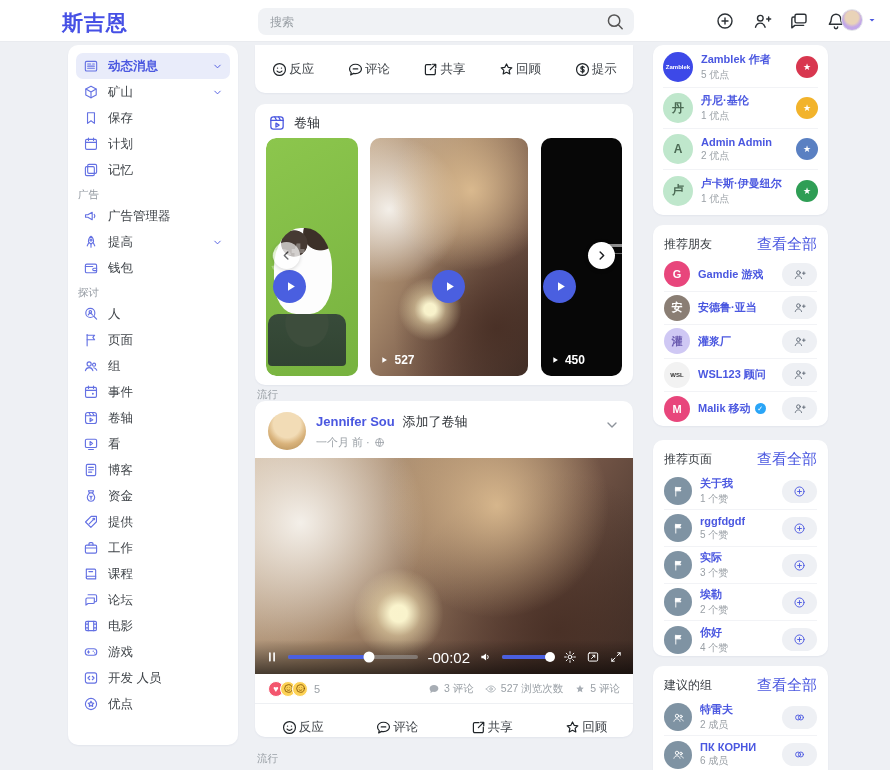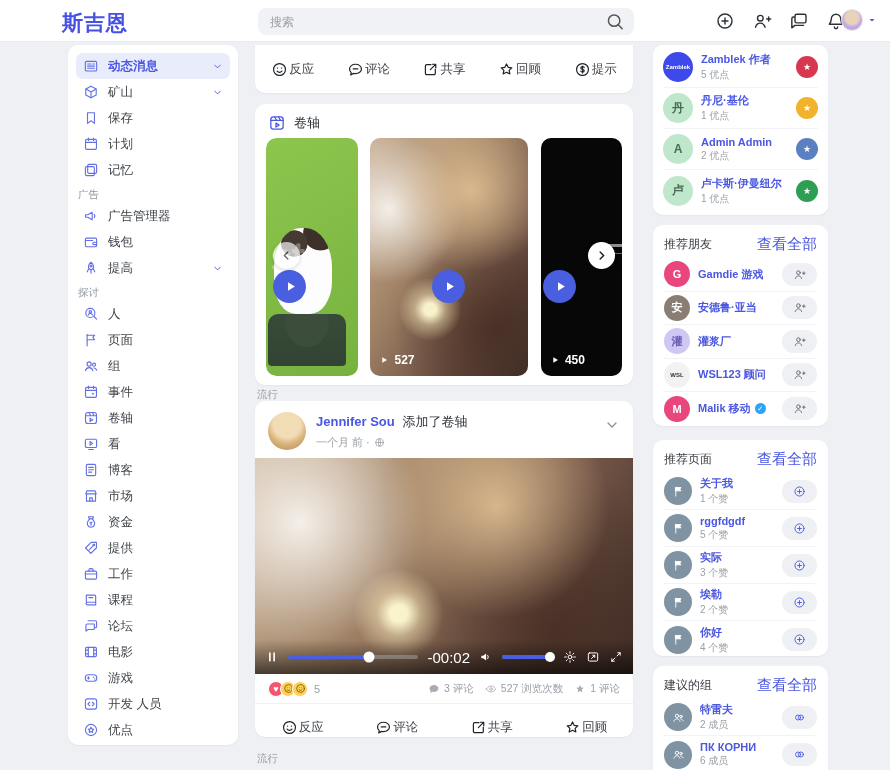--- a/index.html
+++ b/index.html
@@ -281,44 +281,44 @@
             <path d="M16.8 9.6a3.6 3.6 0 010 4.8"></path>
           </svg>
         </span>
         <span class="slabel">广告管理器</span>
 
       </div>
 
       <div class="srow">
         <span class="sic ic">
           <svg viewBox="0 0 24 24" fill="none" stroke="currentColor" stroke-width="1.7" stroke-linecap="round" stroke-linejoin="round">
-            <rect x="3.6" y="6.2" width="16.8" height="13" rx="2"></rect>
-            <path d="M3.6 9.8h11M20.4 12.4h-4a1.8 1.8 0 000 3.6h4"></path>
-          </svg>
-        </span>
-        <span class="slabel">钱包</span>
-
-      </div>
-
-      <div class="srow">
-        <span class="sic ic">
-          <svg viewBox="0 0 24 24" fill="none" stroke="currentColor" stroke-width="1.7" stroke-linecap="round" stroke-linejoin="round">
             <path d="M12 3.4c2.8 1.8 3.8 5.4 3.8 8.4L12 15.4l-3.8-3.6c0-3 1-6.6 3.8-8.4z"></path>
             <circle cx="12" cy="9" r="1.5"></circle>
             <path d="M8.4 13.6l-2 4.2M15.6 13.6l2 4.2M12 16.4v3.4"></path>
           </svg>
         </span>
         <span class="slabel">提高</span>
         <span class="schev ic">
           <svg viewBox="0 0 24 24" fill="none" stroke="currentColor" stroke-width="2" stroke-linecap="round" stroke-linejoin="round">
             <path d="M6 9l6 6 6-6"></path>
           </svg>
         </span>
       </div>
 
+      <div class="srow">
+        <span class="sic ic">
+          <svg viewBox="0 0 24 24" fill="none" stroke="currentColor" stroke-width="1.7" stroke-linecap="round" stroke-linejoin="round">
+            <rect x="3.6" y="6.2" width="16.8" height="13" rx="2"></rect>
+            <path d="M3.6 9.8h11M20.4 12.4h-4a1.8 1.8 0 000 3.6h4"></path>
+          </svg>
+        </span>
+        <span class="slabel">钱包</span>
+
+      </div>
+
       <div class="srow sec">
 
         <span class="slabel">探讨</span>
 
       </div>
 
       <div class="srow">
         <span class="sic ic">
           <svg viewBox="0 0 24 24" fill="none" stroke="currentColor" stroke-width="1.7" stroke-linecap="round" stroke-linejoin="round">
             <circle cx="11" cy="10.4" r="6.8"></circle>
@@ -393,30 +393,20 @@
         <span class="sic ic">
           <svg viewBox="0 0 24 24" fill="none" stroke="currentColor" stroke-width="1.7" stroke-linecap="round" stroke-linejoin="round">
             <rect x="5" y="3.6" width="14" height="16.8" rx="2"></rect>
             <path d="M8.4 8h7.2M8.4 11.6h7.2M8.4 15.2h4.6"></path>
           </svg>
         </span>
         <span class="slabel">博客</span>
 
       </div>
 
-      <div class="srow">
-        <span class="sic ic">
-          <svg viewBox="0 0 24 24" fill="none" stroke="currentColor" stroke-width="1.7" stroke-linecap="round" stroke-linejoin="round">
-            <path d="M4.2 8.8L5.8 4.4h12.4l1.6 4.4H4.2z"></path>
-            <path d="M5.2 8.8V19.6h13.6V8.8M10 19.6v-4.8h4v4.8"></path>
-          </svg>
-        </span>
-        <span class="slabel">市场</span>
-
-      </div>
 
       <div class="srow">
         <span class="sic ic">
           <svg viewBox="0 0 24 24" fill="none" stroke="currentColor" stroke-width="1.7" stroke-linecap="round" stroke-linejoin="round">
             <path d="M9.6 7.4h4.8l2.4 3.8c1.6 2.6.6 8.6-4.8 8.6s-6.4-6-4.8-8.6l2.4-3.8z"></path>
             <path d="M9.6 7.4L8.2 4.2h7.6l-1.4 3.2"></path>
             <path d="M10.4 12.2l1.6 2 1.6-2M12 14.2v2.8"></path>
           </svg>
         </span>
         <span class="slabel">资金</span>
@@ -774,21 +764,21 @@
               </svg>
             </span>
             <span>527 浏览次数</span>
           </span>
         <span class="stat">
             <span class="ic">
               <svg viewBox="0 0 24 24" fill="none" stroke="currentColor" stroke-width="1.7" stroke-linecap="round" stroke-linejoin="round">
                 <path d="M12 4.2l2.3 4.7 5.2.7-3.8 3.6 1 5.1L12 15.9l-4.7 2.4 1-5.1-3.8-3.6 5.2-.7L12 4.2z" fill="currentColor" stroke="none"></path>
               </svg>
             </span>
-            <span>1 评论</span>
+            <span>5 评论</span>
           </span>
       </span>
     </div>
 
     <div class="actions-row post-actions">
 
         <button class="action">
           <span class="aic ic">
             <svg viewBox="0 0 24 24" fill="none" stroke="currentColor" stroke-width="1.7" stroke-linecap="round" stroke-linejoin="round">
               <circle cx="12" cy="12" r="8.4"></circle>

